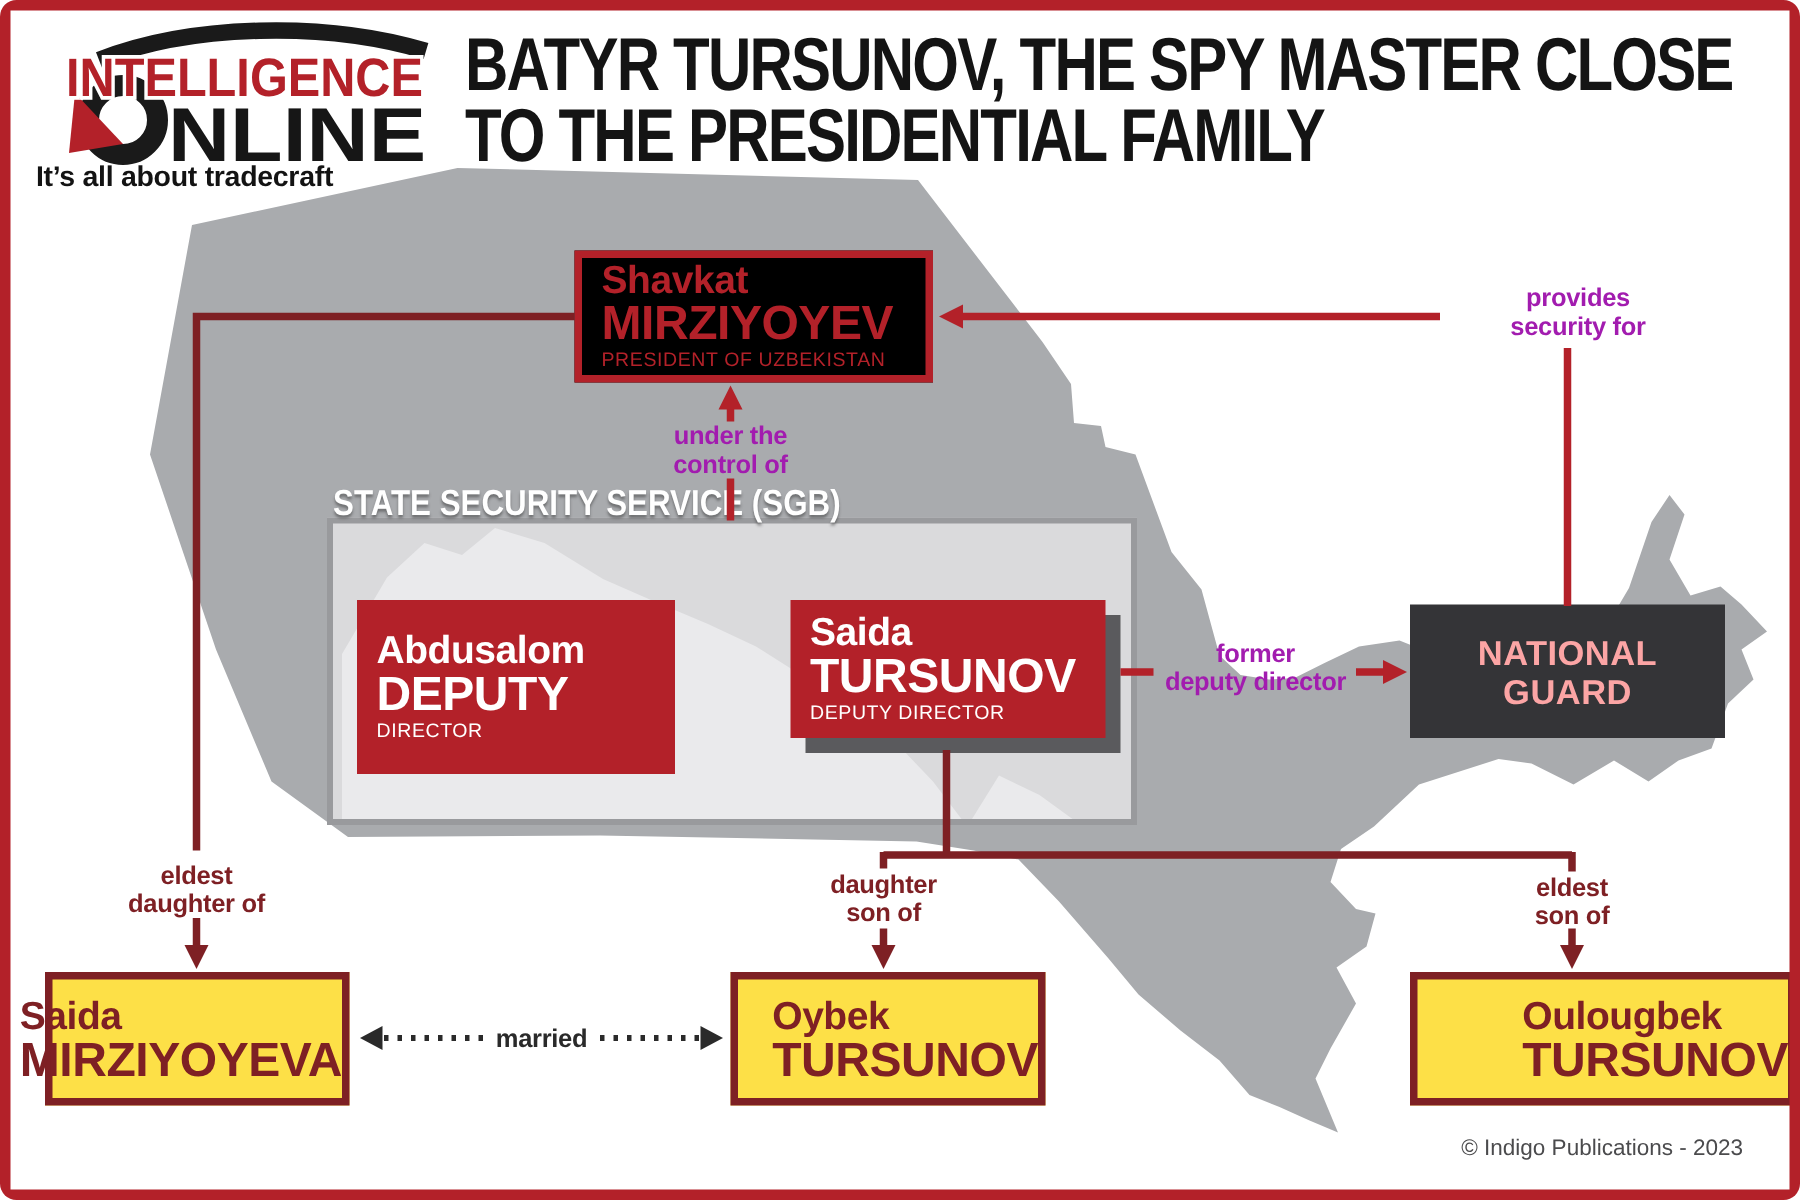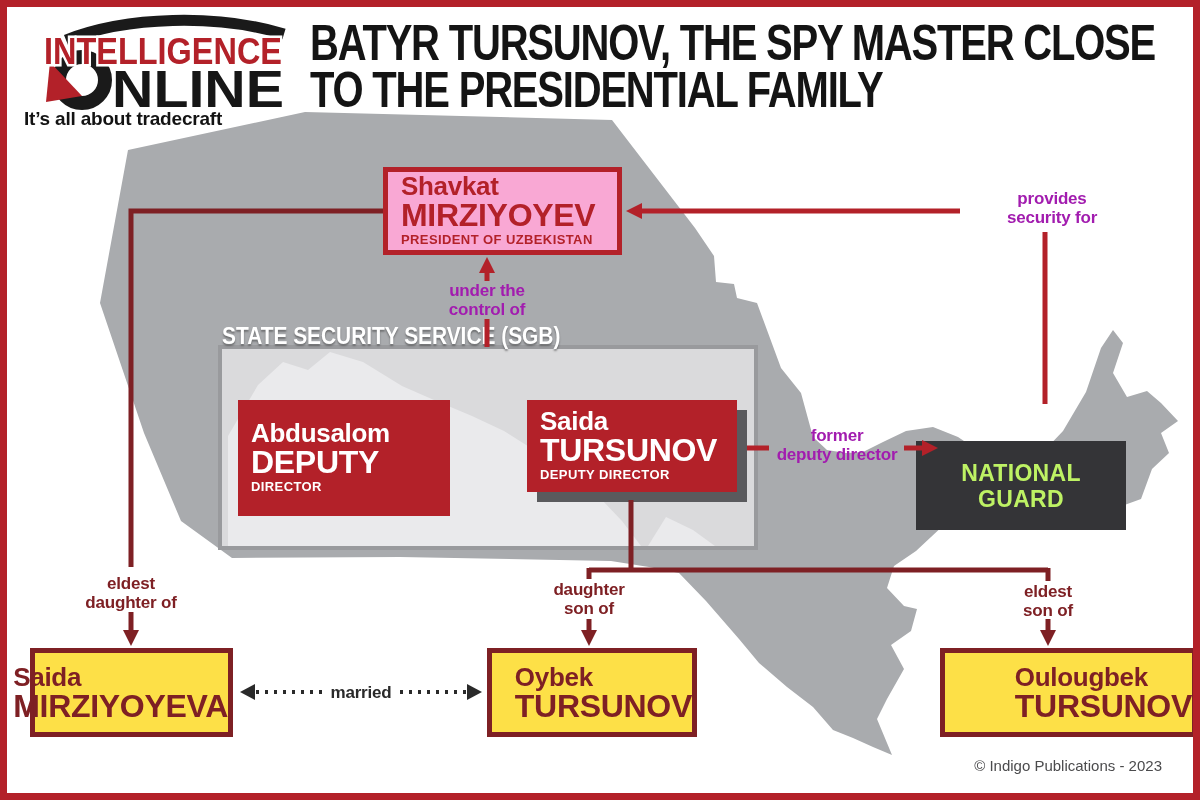--- a/index.html
+++ b/index.html
@@ -1,18 +1,19 @@
 <!DOCTYPE html>
 <html><head>
 <meta charset="utf-8">
 <style>
   html,body{margin:0;padding:0;background:#ffffff;}
   #canvas{
     position:relative;width:1200px;height:800px;overflow:hidden;background:#ffffff;
     font-family:"Liberation Sans",sans-serif;
+    border-radius:11px;
   }
   #frame{position:absolute;inset:0;border:7px solid #b32129;box-sizing:border-box;z-index:10;pointer-events:none;}
   .abs{position:absolute;}
   
   #title{left:310px;top:20px;width:900px;z-index:6;color:#141414;}
   .title-line{
     font-weight:bold;font-size:50px;line-height:47px;letter-spacing:-1.5px;
     transform:scaleX(0.80);transform-origin:top left;white-space:nowrap;
   }
   
@@ -24,31 +25,31 @@
   
   #sgb-box{left:218px;top:345px;width:540px;height:205px;background:#dadadc;border:4px solid #999a9d;box-sizing:border-box;z-index:2;}
   #sgb-label{
     left:222px;top:323px;z-index:3;color:#ffffff;font-weight:bold;font-size:24px;line-height:26px;
     transform:scaleX(0.87);transform-origin:top left;white-space:nowrap;
     text-shadow:0 2px 2px rgba(40,40,40,0.45);
   }
   
   .node{position:absolute;box-sizing:border-box;display:flex;flex-direction:column;justify-content:center;z-index:5;}
   .node .pad{padding-left:13px;}
-  .outline-bright{background:#f9a8d4;border:5px solid #b32129;color:#b32129;justify-content:center;}
+  .outline-bright{background:#000000;border:5px solid #b32129;color:#b32129;justify-content:center;}
   .outline-maroon{background:#fde047;border:5px solid #7e2024;color:#7e2024;align-items:flex-end;}
   .red-fill{background:#b32129;color:#ffffff;z-index:3;}
   .shadowed{box-shadow:10px 10px 0 #5a5a5d;}
   .n1{display:block;font-weight:bold;font-size:26px;line-height:27px;letter-spacing:-0.3px;}
   .n2{display:block;font-weight:bold;font-size:32px;line-height:31px;letter-spacing:-0.3px;}
-  .n3{display:block;font-weight:bold;font-size:13px;line-height:18px;letter-spacing:0.4px;}
+  .n3{display:block;font-weight:normal;font-size:13px;line-height:18px;letter-spacing:0.4px;}
   #node-shavkat{left:383px;top:167px;width:239px;height:88px;}
   #node-azizov{left:238px;top:400px;width:212px;height:116px;}
   #node-batyr{left:527px;top:400px;width:210px;height:92px;}
-  #node-ng{left:916px;top:403px;width:210px;height:89px;background:#343437;color:#bef264;text-align:center;z-index:3;margin-top:38px;}
+  #node-ng{left:940px;top:403px;width:210px;height:89px;background:#343437;color:#fca5a5;text-align:center;z-index:3;}
   .ng-text{font-weight:bold;font-size:23px;line-height:26px;letter-spacing:0.3px;white-space:pre-line;}
   #node-saida{left:30px;top:648px;width:203px;height:89px;}
   #node-oybek{left:487px;top:648px;width:210px;height:89px;padding-left:32px;}
   #node-oulougbek{left:940px;top:648px;width:257px;height:89px;}
   
   .rel-label{
     position:absolute;transform:translateX(-50%);z-index:6;
     font-weight:bold;font-size:17px;line-height:19px;letter-spacing:-0.2px;
     text-align:center;white-space:pre-line;
   }

